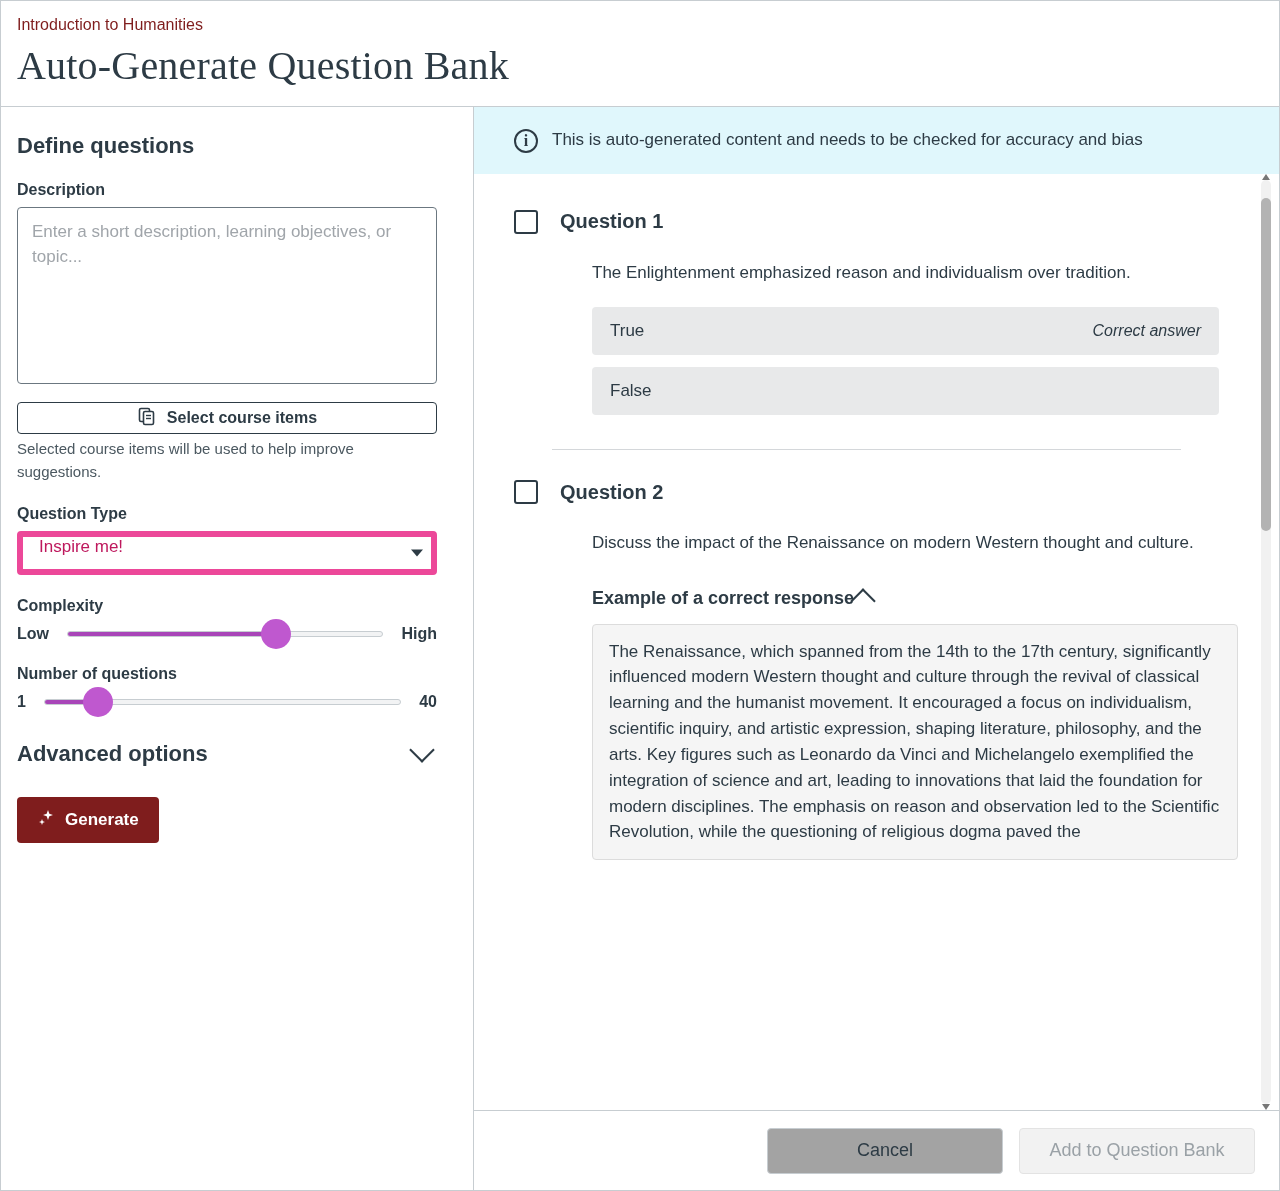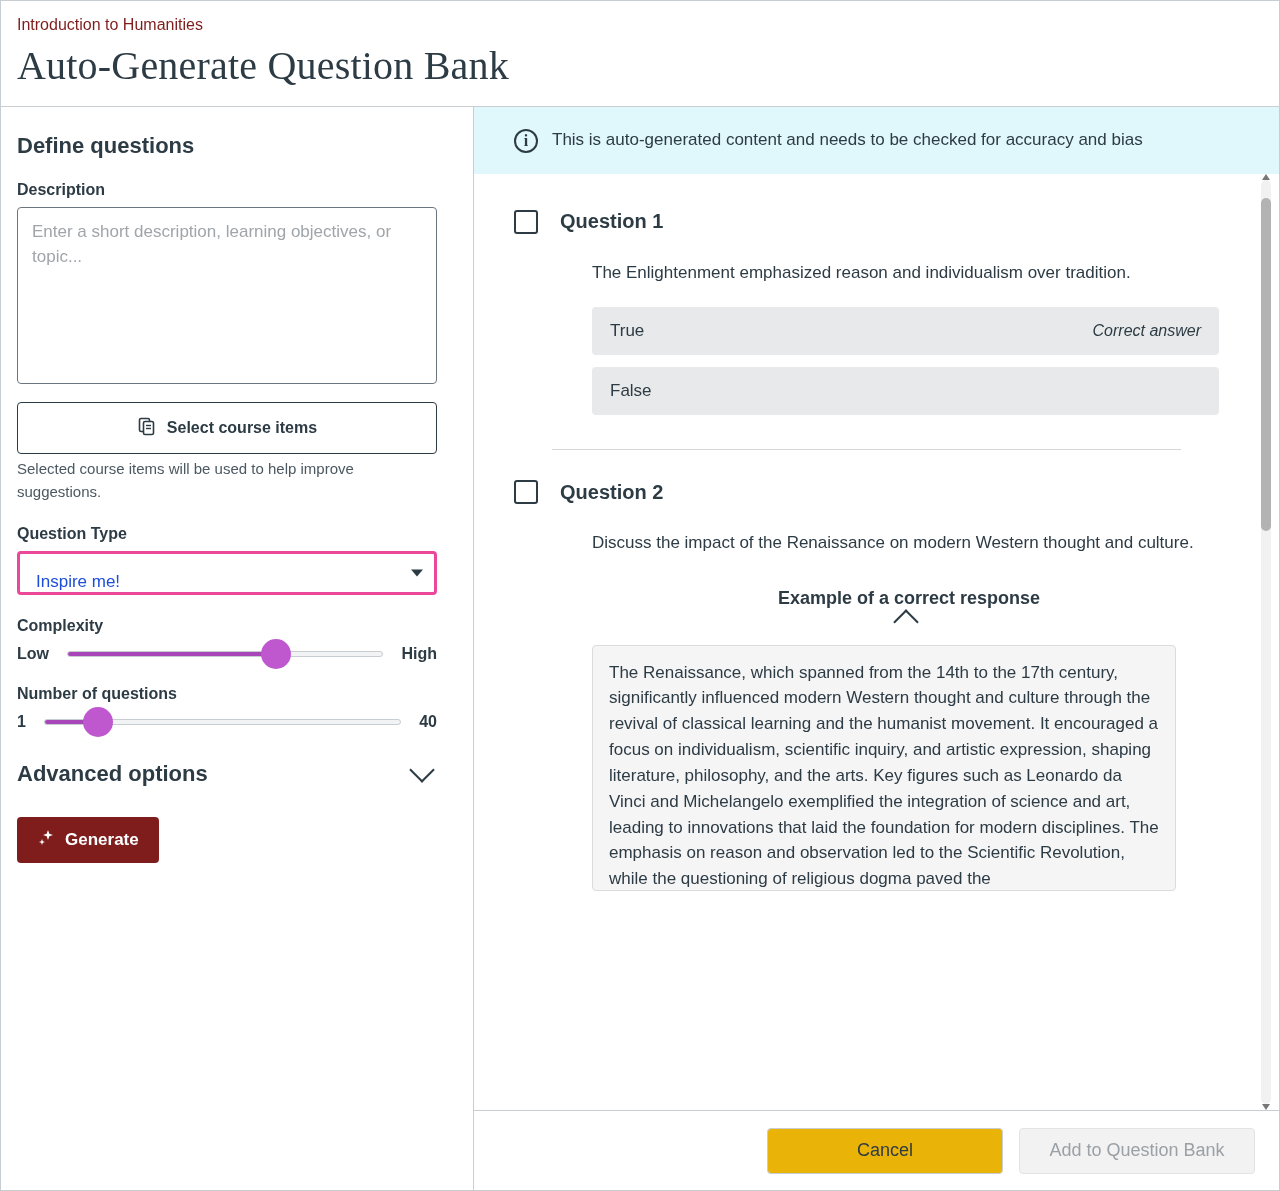--- a/index.html
+++ b/index.html
@@ -80,21 +80,21 @@
     line-height: 1.45;
     resize: none;
     font-family: "Liberation Sans", sans-serif;
     background: #fff;
   }
   .description-box::placeholder { color: #a0a5aa; }
 
   .select-items-btn {
     margin-top: 14px;
     width: 420px;
-    height: 52px;
+    height: 32px;
     border: 1px solid #2d3b45;
     border-radius: 4px;
     background: #fff;
     display: flex;
     align-items: center;
     justify-content: center;
     gap: 10px;
     font-size: 16px;
     font-weight: 700;
     color: #2d3b45;
@@ -112,28 +112,28 @@
 
   .select-wrap {
     position: relative;
     width: 420px;
     height: 44px;
     margin-top: 8px;
   }
   .select-ctl {
     width: 100%;
     height: 100%;
-    border: 3px solid #ec4899;
+    border: 6px solid #ec4899;
     border-radius: 4px;
     background: #fff;
     padding: 0 34px 0 16px;
     font-size: 17px;
-    color: #1d4ed8;
-    display: flex;
-    align-items: flex-end;
+    color: #be185d;
+    display: flex;
+    align-items: flex-start;
     cursor: pointer;
   }
   .caret {
     position: absolute;
     right: 14px;
     top: 50%;
     transform: translateY(-50%);
     width: 0; height: 0;
     border-left: 6px solid transparent;
     border-right: 6px solid transparent;
@@ -306,33 +306,32 @@
   }
   .divider {
     border: none;
     border-top: 1px solid #d4d7da;
     margin: 34px 38px 30px 38px;
   }
   .example-head {
     margin: 32px 0 0 78px;
     display: flex;
     align-items: center;
-    justify-content: center;
+    justify-content: flex-start;
     width: 634px;
     cursor: pointer;
-    flex-direction: column;
   }
   .example-label {
     font-size: 18px;
     font-weight: 700;
     color: #2d3b45;
   }
   .example-body {
     margin: 14px 0 0 78px;
-    width: 584px;
+    width: 646px;
     background: #f5f5f5;
     border: 1px solid #dcdcdc;
     border-radius: 4px;
     padding: 14px 16px;
     font-size: 17px;
     line-height: 1.52;
     color: #2d3b45;
     max-height: 246px;
     overflow: hidden;
   }
@@ -374,21 +373,21 @@
     align-items: center;
     justify-content: flex-end;
     gap: 16px;
     padding-right: 24px;
   }
   .btn-cancel {
     min-width: 236px;
     height: 46px;
     border: 1px solid #c7cdd1;
     border-radius: 4px;
-    background: #eab308;
+    background: #a3a3a3;
     font-size: 18px;
     color: #2d3b45;
     font-weight: 400;
     cursor: pointer;
   }
   .btn-add {
     min-width: 236px;
     height: 46px;
     border: 1px solid #e3e3e3;
     border-radius: 4px;

